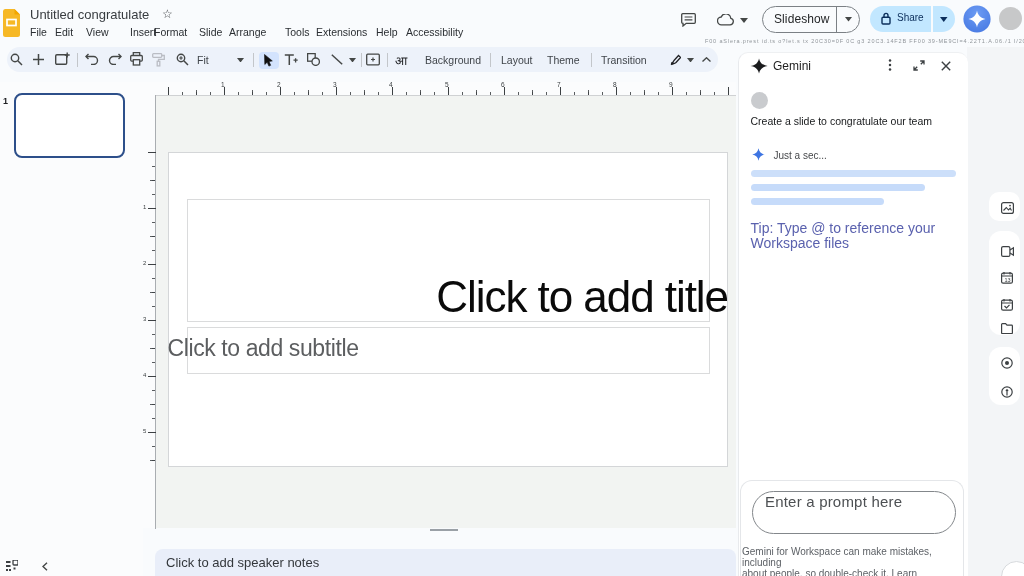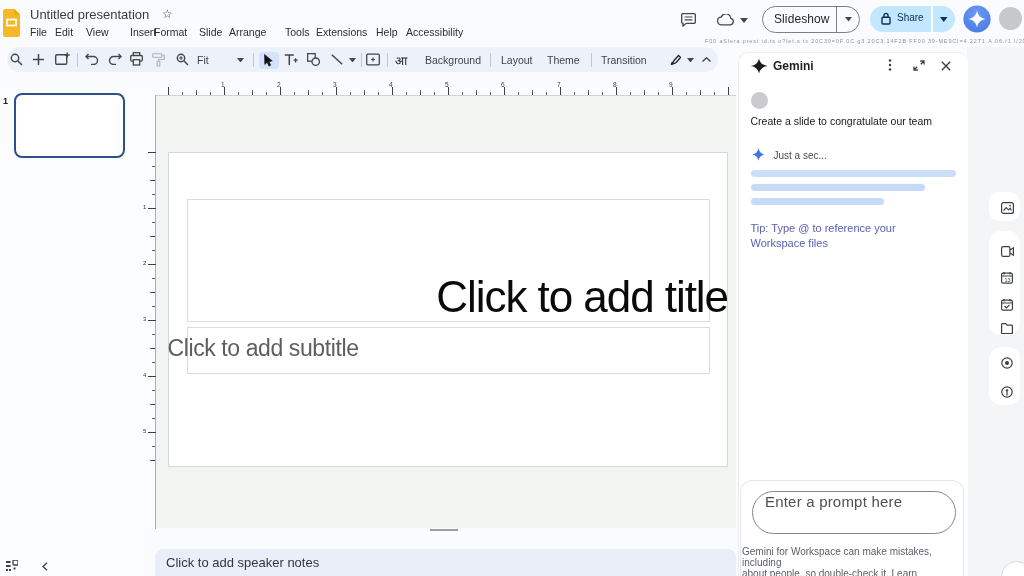--- a/index.html
+++ b/index.html
@@ -11,21 +11,21 @@
 .tdiv{width:1px;height:14px;background:#c3c6ca;top:53px}
 .num{font-size:6.5px;color:#3c4043}
 </style></head>
 <body>
 
 <svg class="ab" style="left:3px;top:9px" width="17" height="28" viewBox="0 0 17 28">
  <path d="M2 0h9.5L17 5.5V25.5a2.5 2.5 0 0 1-2.5 2.5h-12A2.5 2.5 0 0 1 0 25.5v-23A2.5 2.5 0 0 1 2 0z" fill="#f6b826"></path>
  <path d="M11.5 0L17 5.5h-5.5z" fill="#f2a600"></path>
  <rect x="4" y="10.5" width="9" height="6" fill="none" stroke="#fff" stroke-width="1.7"></rect>
 </svg>
-<div class="ab" style="left:30px;top:7px;font-size:13px;color:#383c40">Untitled presentation</div>
+<div class="ab" style="left:30px;top:7px;font-size:13px;color:#383c40">Untitled congratulate</div>
 <div class="ab" style="left:162px;top:7px;font-size:12px;color:#44474b">☆</div>
 <div class="ab menu" style="left:30px">File</div>
 <div class="ab menu" style="left:55px">Edit</div>
 <div class="ab menu" style="left:86px">View</div>
 <div class="ab menu" style="left:130px">Insert</div>
 <div class="ab menu" style="left:154px">Format</div>
 <div class="ab menu" style="left:199px">Slide</div>
 <div class="ab menu" style="left:229px">Arrange</div>
 <div class="ab menu" style="left:285px">Tools</div>
 <div class="ab menu" style="left:316px">Extensions</div>
@@ -210,42 +210,42 @@
 
 <div class="ab" style="left:967px;top:47px;width:57px;height:529px;background:#f3f5f7"></div>
 <div class="ab" style="left:989px;top:191.5px;width:31px;height:29.5px;background:#fff;border-radius:10px"></div>
 <div class="ab" style="left:989px;top:231px;width:31px;height:104px;background:#fff;border-radius:12px"></div>
 <div class="ab" style="left:989px;top:347px;width:31px;height:58px;background:#fff;border-radius:12px"></div>
 
 <div class="ab" style="left:738px;top:52px;width:230px;height:524px;background:#fff;border-radius:10px 10px 0 0;border-left:1px solid #e8eaed;border-top:1px solid #eef0f2"></div>
 <svg class="ab" style="left:750px;top:57.5px" width="18" height="16" viewBox="0 0 18 16">
     <path d="M9 0.4 C9.7 4.6 12.8 7.4 17.6 8 C12.8 8.6 9.7 11.4 9 15.6 C8.3 11.4 5.2 8.6 0.4 8 C5.2 7.4 8.3 4.6 9 0.4z" fill="#1b1c1e"></path>
   </svg>
-<div class="ab" style="left:773px;top:59px;font-size:12px;font-weight:bold;color:#1f1f1f">Gemini</div>
+<div class="ab" style="left:773px;top:59px;font-size:12px;font-weight:normal;color:#1f1f1f">Gemini</div>
 <svg class="ab" style="left:887.5px;top:59px" width="4" height="13" viewBox="0 0 4 13" fill="#3c4043">
     <circle cx="2" cy="1.6" r="1.25"></circle>
     <circle cx="2" cy="6.1" r="1.25"></circle>
     <circle cx="2" cy="10.6" r="1.25"></circle>
   </svg>
 <svg class="ab" style="left:912.5px;top:60px" width="12" height="11" viewBox="0 0 12 11" fill="none" stroke="#3c4043" stroke-width="1.3">
     <path d="M7.2 1h3.8v3.6M11 1L7.8 4.2M4.8 10H1V6.4M1 10l3.2-3.2"></path>
   </svg>
 <svg class="ab" style="left:941px;top:61px" width="10" height="10" viewBox="0 0 10 10">
     <path d="M0.8 0.8L9.2 9.2M9.2 0.8L0.8 9.2" stroke="#3c4043" stroke-width="1.4"></path>
   </svg>
 <div class="ab" style="left:751px;top:91.5px;width:17px;height:17px;border-radius:50%;background:#c9cbce"></div>
 <div class="ab" style="left:750.5px;top:114.5px;font-size:10.5px;color:#17191b">Create a slide to congratulate our team</div>
 <svg class="ab" style="left:752px;top:148px" width="13" height="13" viewBox="0 0 13 13">
     <path d="M6.5 0.3 C7 3.7 9.3 6 12.7 6.5 C9.3 7 7 9.3 6.5 12.7 C6 9.3 3.7 7 0.3 6.5 C3.7 6 6 3.7 6.5 0.3z" fill="#3e75e2"></path>
   </svg>
 <div class="ab" style="left:773.5px;top:149.5px;font-size:10px;color:#47494c">Just a sec...</div>
 <div class="ab" style="left:751px;top:169.5px;width:205px;height:7px;border-radius:3.5px;background:#ccdffa"></div>
 <div class="ab" style="left:751px;top:184px;width:173.5px;height:7px;border-radius:3.5px;background:#c6dbfa"></div>
 <div class="ab" style="left:751px;top:197.5px;width:132.5px;height:7px;border-radius:3.5px;background:#c6dbfa"></div>
-<div class="ab" style="left:750.5px;top:221px;width:195px;font-size:11px;line-height:14.8px;color:#5a61ae">Tip: Type @ to reference your Workspace files</div>
+<div class="ab" style="left:750.5px;top:221px;width:195px;font-size:14px;line-height:14.8px;color:#5a61ae">Tip: Type @ to reference your Workspace files</div>
 <div class="ab" style="left:740px;top:479.5px;width:224px;height:97px;background:#fff;border:1px solid #e4e6e9;border-bottom:none;border-radius:12px 12px 0 0"></div>
 <div class="ab" style="left:751.5px;top:491px;width:204px;height:43px;border:1px solid #83878b;border-radius:21.5px;background:#fff"></div>
 <div class="ab" style="left:765px;top:493px;font-size:15px;letter-spacing:0.2px;color:#4d5053">Enter a prompt here</div>
 <div class="ab" style="left:742px;top:545.5px;width:196px;text-align:left;font-size:10px;line-height:11.3px;color:#5d6166">Gemini for Workspace can make mistakes, including<br>about people, so double-check it. <span style="text-decoration:underline">Learn more</span></div>
 <div class="ab" style="left:1001px;top:561px;width:31px;height:31px;border-radius:50%;background:#fff;border:1px solid #d7dadd"></div>
 
 <svg class="ab" style="left:1001px;top:202px" width="13" height="12" viewBox="0 0 13 12" fill="none" stroke="#3c4043" stroke-width="1.2">
     <rect x="0.6" y="0.6" width="11.8" height="10.8" rx="2"></rect>
     <path d="M2.5 8.5l2.8-3 2.2 2.5 1.7-1.8 1.3 2.3" stroke-width="1.1"></path>
     <circle cx="9" cy="3.6" r="0.9" fill="#3c4043" stroke="none"></circle>

